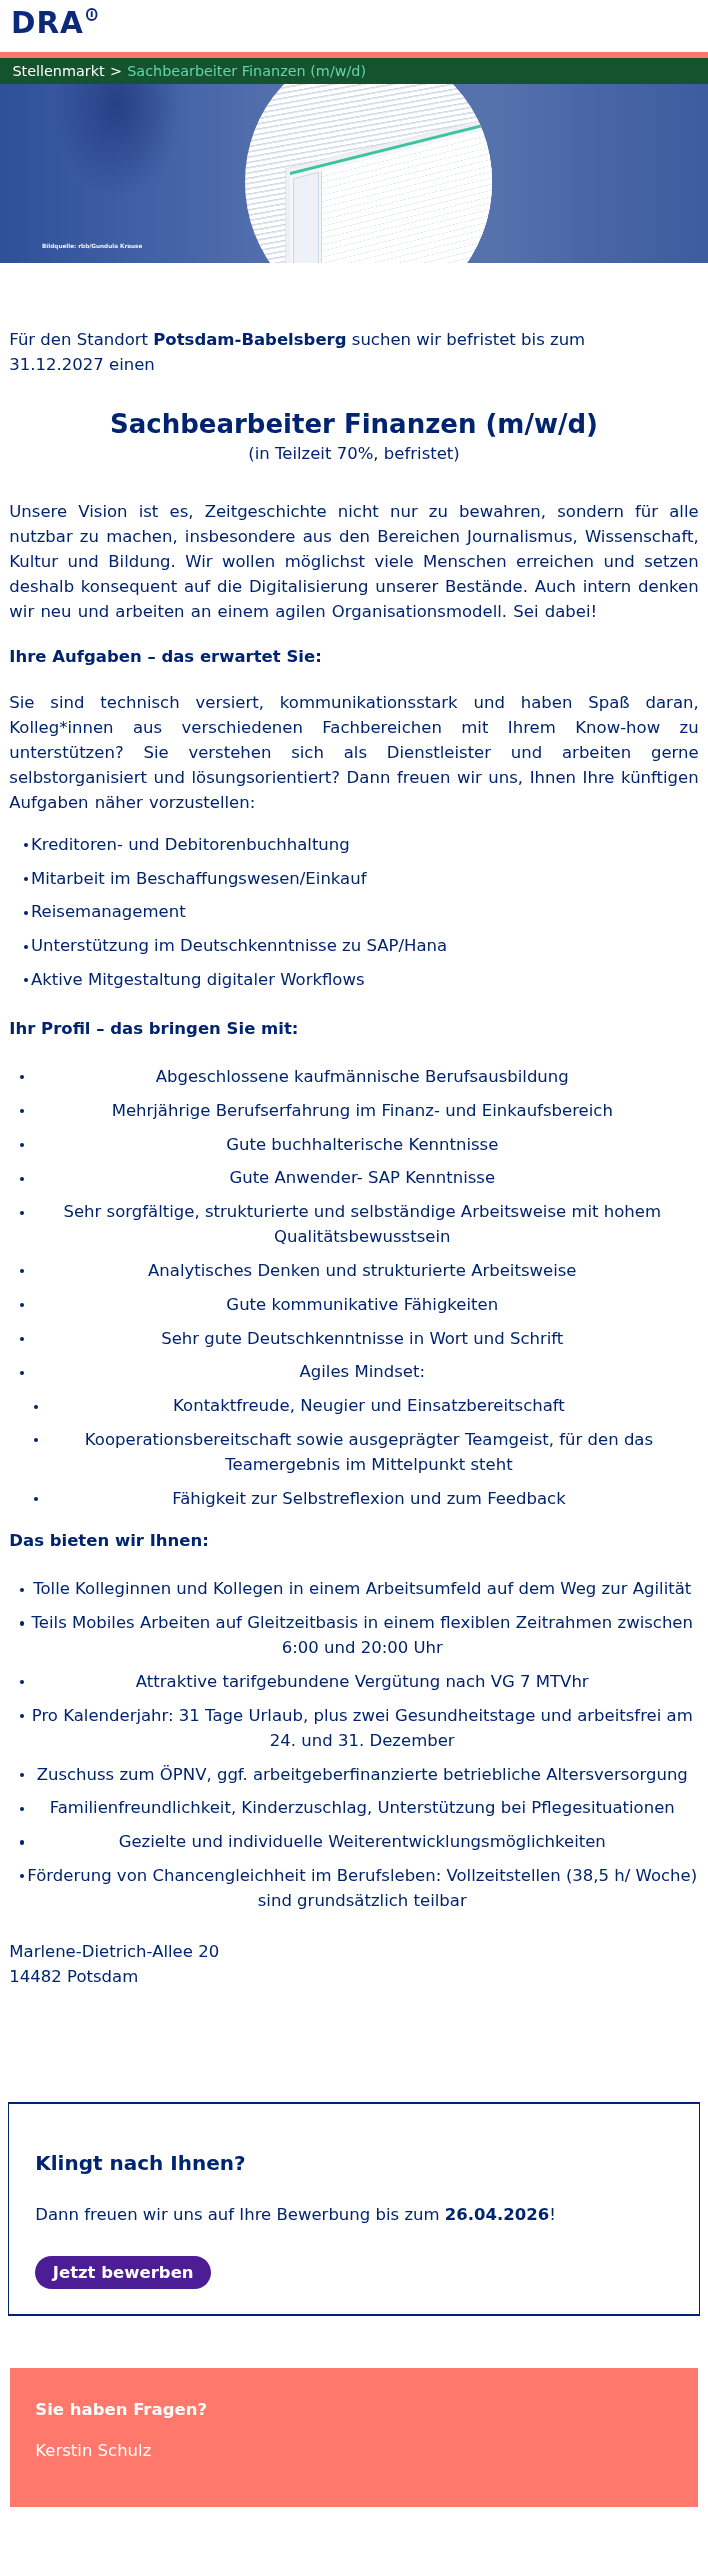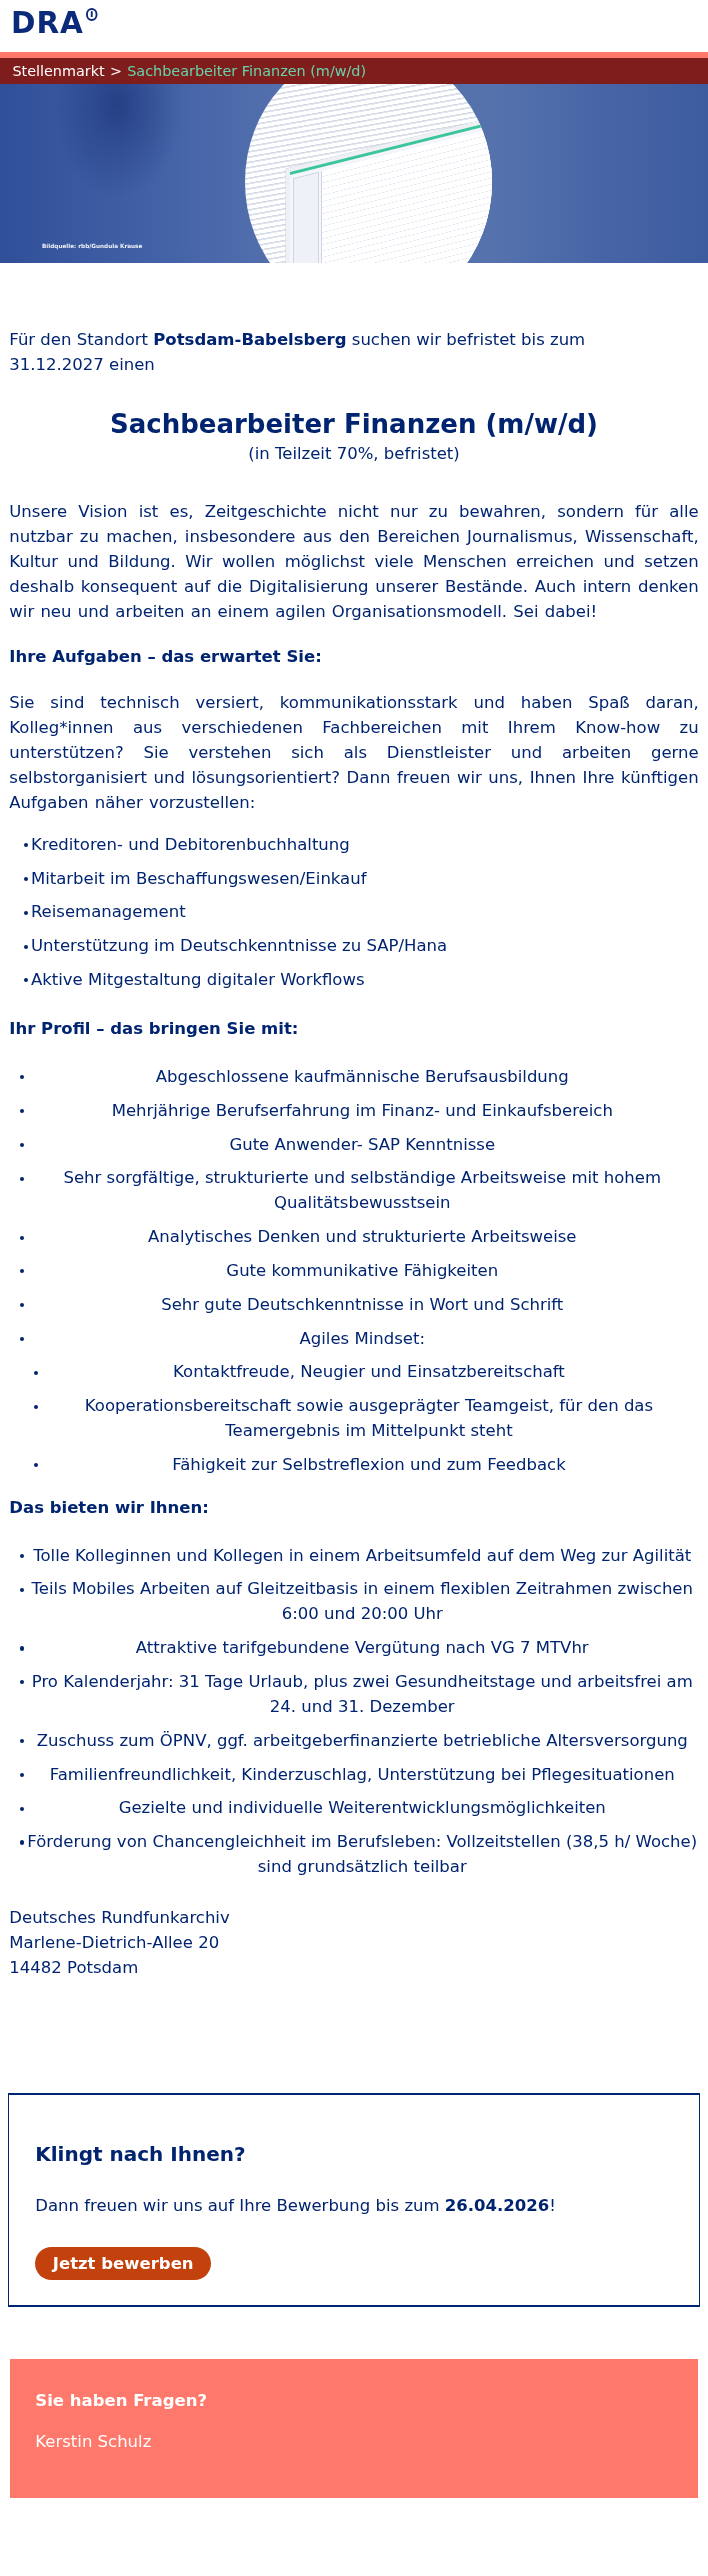--- a/index.html
+++ b/index.html
@@ -25,21 +25,21 @@
     border: 2.1px solid #0b2a7a; margin-left: 2.1px; margin-top: 2.1px;
     position: relative;
   }
   .logo-mark::after {
     content: ""; position: absolute; left: 3.1px; top: 1px;
     width: 2.6px; height: 6.2px; background: #0b2a7a;
     border-radius: 1px 1px 0 0;
   }
   .accent-stripe { height: 6.2px; background: #FF786C; }
   .breadcrumb-bar {
-    height: 26px; background: #7f1d1d;
+    height: 26px; background: #14532d;
     display: flex; align-items: center;
     padding-left: 12.4px; font-size: 14.4px; line-height: 26px;
   }
   .crumb-root { color: #ffffff; }
   .crumb-sep { color: #ffffff; margin: 0 5.2px; }
   .crumb-current { color: #66D4AA; }
 
   
   .hero {
     position: relative; height: 179px; overflow: hidden;
@@ -130,21 +130,21 @@
     margin: 113px 7.7px 0 8.2px;
     border: 2.1px solid #002470; border-left-width: 1.5px; border-right-width: 1.5px;
     height: 214px; padding: 0 25px; position: relative;
   }
   .apply-title { position: absolute; left: 26px; top: 48px; font-size: 20px; font-weight: bold; line-height: 23px; }
   .apply-text { position: absolute; left: 26px; top: 99px; font-size: 16.5px; line-height: 23px; }
   .apply-text b { font-weight: bold; }
   .apply-button {
     position: absolute; left: 26px; top: 152px;
     width: 176px; height: 33px; border-radius: 16.5px;
-    background: #c2410c; color: #ffffff;
+    background: #4c1d95; color: #ffffff;
     font-size: 16.5px; font-weight: bold;
     display: flex; align-items: center; justify-content: center;
     border: none; cursor: pointer;
     font-family: "DejaVu Sans", sans-serif;
   }
 
   
   .contact-box {
     margin: 52px 9.8px 0 10.3px; height: 139px;
     background: #FF786C; color: #ffffff; position: relative;
@@ -194,20 +194,21 @@
     <li>Mitarbeit im Beschaffungswesen/Einkauf</li>
     <li>Reisemanagement</li>
     <li>Unterstützung im Deutschkenntnisse zu SAP/Hana</li>
     <li>Aktive Mitgestaltung digitaler Workflows</li>
   </ul>
 
   <h2 class="section-title st-profil">Ihr Profil – das bringen Sie mit:</h2>
   <ul class="list list-b list-profil">
     <li>Abgeschlossene kaufmännische Berufsausbildung</li>
     <li>Mehrjährige Berufserfahrung im Finanz- und Einkaufsbereich</li>
+    <li>Gute buchhalterische Kenntnisse</li>
     <li>Gute Anwender- SAP Kenntnisse</li>
     <li>Sehr sorgfältige, strukturierte und selbständige Arbeitsweise mit hohem Qualitätsbewusstsein</li>
     <li>Analytisches Denken und strukturierte Arbeitsweise</li>
     <li>Gute kommunikative Fähigkeiten</li>
     <li>Sehr gute Deutschkenntnisse in Wort und Schrift</li>
     <li>
       <span>Agiles Mindset:</span>
       <ul class="list list-b nested">
         <li>Kontaktfreude, Neugier und Einsatzbereitschaft</li>
         <li>Kooperationsbereitschaft sowie ausgeprägter Teamgeist, für den das Teamergebnis im Mittelpunkt steht</li>
@@ -222,21 +223,20 @@
     <li>Teils Mobiles Arbeiten auf Gleitzeitbasis in einem flexiblen Zeitrahmen zwischen 6:00 und 20:00 Uhr</li>
     <li>Attraktive tarifgebundene Vergütung nach VG 7 MTVhr</li>
     <li>Pro Kalenderjahr: 31 Tage Urlaub, plus zwei Gesundheitstage und arbeitsfrei am 24. und 31. Dezember</li>
     <li>Zuschuss zum ÖPNV, ggf. arbeitgeberfinanzierte betriebliche Altersversorgung</li>
     <li>Familienfreundlichkeit, Kinderzuschlag, Unterstützung bei Pflegesituationen</li>
     <li>Gezielte und individuelle Weiterentwicklungsmöglichkeiten</li>
     <li>Förderung von Chancengleichheit im Berufsleben: Vollzeitstellen (38,5 h/ Woche) sind grundsätzlich teilbar</li>
   </ul>
 
   <address class="address" style="font-style:normal;">
-    <div>Deutsches Rundfunkarchiv</div>
     <div>Marlene-Dietrich-Allee 20</div>
     <div>14482 Potsdam</div>
   </address>
 </main>
 
 <section class="apply-box">
   <h3 class="apply-title">Klingt nach Ihnen?</h3>
   <p class="apply-text"><span>Dann freuen wir uns auf Ihre Bewerbung bis zum </span><b>26.04.2026</b><span>!</span></p>
   <button class="apply-button">Jetzt bewerben</button>
 </section>

